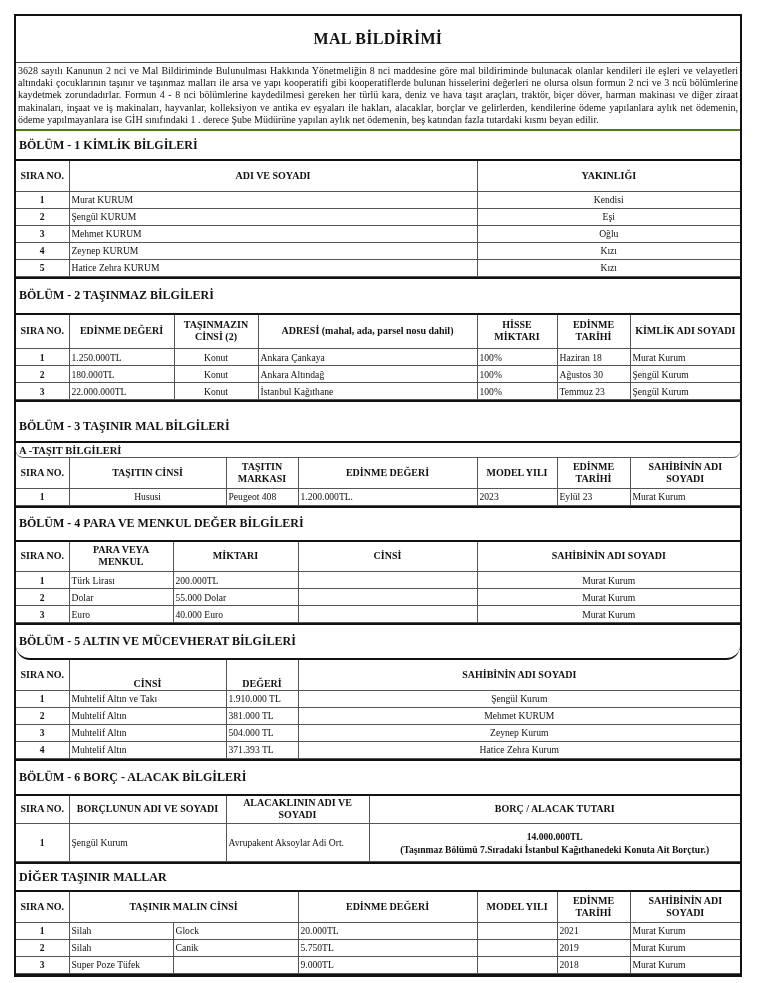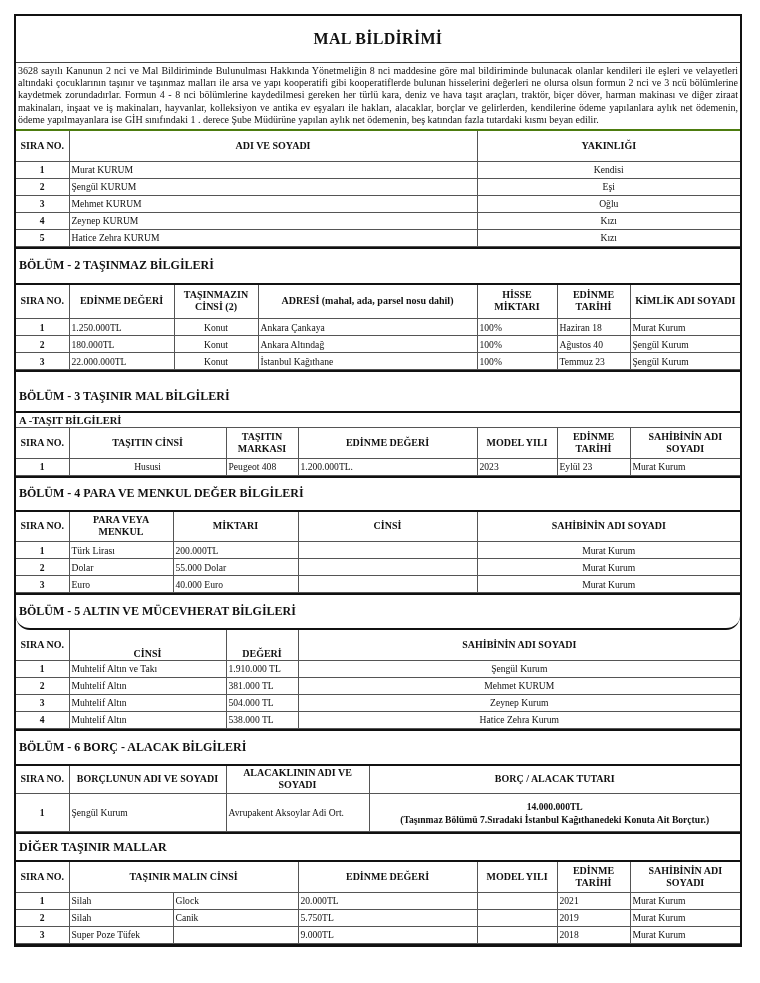--- a/index.html
+++ b/index.html
@@ -3,21 +3,21 @@
 <meta charset="utf-8">
 <style>
   html, body { margin:0; padding:0; background:#ffffff; }
   body { width:760px; height:983px; position:relative; overflow:hidden;
          font-family:"Liberation Serif","DejaVu Serif",serif; color:#111; }
   .doc { position:absolute; left:14px; top:14px; width:724px; border:2px solid #111; border-bottom:3px solid #111; }
   .title { height:46px; display:flex; align-items:center; justify-content:center;
            font-weight:bold; font-size:16px; letter-spacing:0.3px; border-bottom:1px solid #444; }
   .intro { font-size:10px; line-height:12.2px; text-align:justify; padding:2px 2px 4px 2px; height:60px; overflow:hidden; border-bottom:2px solid #4d7c0f; }
   .sec-head { font-weight:bold; font-size:12px; padding:0 3px; display:flex; align-items:center; border-bottom:2px solid #111; }
-  .sub-head { font-weight:bold; font-size:10.5px; padding:0 3px; height:14px; display:flex; align-items:center; border-bottom:1px solid #555; }
+  .sub-head { font-weight:bold; font-size:10.5px; padding:0 3px; height:14px; display:flex; align-items:center; border-bottom:1px solid #555;border-radius:7px; }
   table { border-collapse:collapse; width:100%; table-layout:fixed; }
   td, th { border:1px solid #555; font-size:9.6px; padding:0 2px; overflow:hidden; white-space:nowrap; }
   th { font-weight:bold; font-size:10px; text-align:center; line-height:12px; }
   td.c { text-align:center; }
   td.n { text-align:center; font-weight:bold; }
   tr.r { height:17px; }
   tr:first-child th, tr:first-child td { border-top:none; }
   tr th:first-child, tr td:first-child { border-left:none; }
   tr th:last-child, tr td:last-child { border-right:none; }
   .tblwrap { border-bottom:2px solid #111; }
@@ -25,20 +25,21 @@
   .wrap { white-space:normal; }
 </style>
 </head>
 <body>
 
 <div class="doc">
 
   <div class="title">MAL BİLDİRİMİ</div>
   <div class="intro">3628 sayılı Kanunun 2 nci ve Mal Bildiriminde Bulunulması Hakkında Yönetmeliğin 8 nci maddesine göre mal bildiriminde bulunacak olanlar kendileri ile eşleri ve velayetleri altındaki çocuklarının taşınır ve taşınmaz malları ile arsa ve yapı kooperatifi gibi kooperatiflerde bulunan hisselerini değerleri ne olursa olsun formun 2 nci ve 3 ncü bölümlerine kaydetmek zorundadırlar. Formun 4 - 8 nci bölümlerine kaydedilmesi gereken her türlü kara, deniz ve hava taşıt araçları, traktör, biçer döver, harman makinası ve diğer ziraat makinaları, inşaat ve iş makinaları, hayvanlar, kolleksiyon ve antika ev eşyaları ile hakları, alacaklar, borçlar ve gelirlerden, kendilerine ödeme yapılanlara aylık net ödemenin, ödeme yapılmayanlara ise GİH sınıfındaki 1 . derece Şube Müdürüne yapılan aylık net ödemenin, beş katından fazla tutardaki kısmı beyan edilir.</div>
 
+  <div class="sec-head" style="height:28px;">BÖLÜM - 1 KİMLİK BİLGİLERİ</div>
   <div class="tblwrap">
     <table>
       <colgroup>
           <col style="width:53px">
           <col style="width:408px">
           <col>
         </colgroup>
       <tbody>
           <tr style="height:30px;">
         <th class="wrap">SIRA NO.</th>
@@ -104,21 +105,21 @@
         <td>100%</td>
         <td>Haziran 18</td>
         <td>Murat Kurum</td>
       </tr>
       <tr class="r">
         <td class="n">2</td>
         <td>180.000TL</td>
         <td class="c">Konut</td>
         <td>Ankara Altındağ</td>
         <td>100%</td>
-        <td>Ağustos 40</td>
+        <td>Ağustos 30</td>
         <td>Şengül Kurum</td>
       </tr>
       <tr class="r">
         <td class="n">3</td>
         <td>22.000.000TL</td>
         <td class="c">Konut</td>
         <td>İstanbul Kağıthane</td>
         <td>100%</td>
         <td>Temmuz 23</td>
         <td>Şengül Kurum</td>
@@ -236,21 +237,21 @@
       </tr>
       <tr class="r">
         <td class="n">3</td>
         <td>Muhtelif Altın</td>
         <td>504.000 TL</td>
         <td class="c">Zeynep Kurum</td>
       </tr>
       <tr class="r">
         <td class="n">4</td>
         <td>Muhtelif Altın</td>
-        <td>538.000 TL</td>
+        <td>371.393 TL</td>
         <td class="c">Hatice Zehra Kurum</td>
       </tr>
     </tbody>
       </table>
   </div>
 
   <div class="sec-head" style="height:33px;">BÖLÜM - 6 BORÇ - ALACAK BİLGİLERİ</div>
   <div class="tblwrap">
     <table>
       <colgroup>

